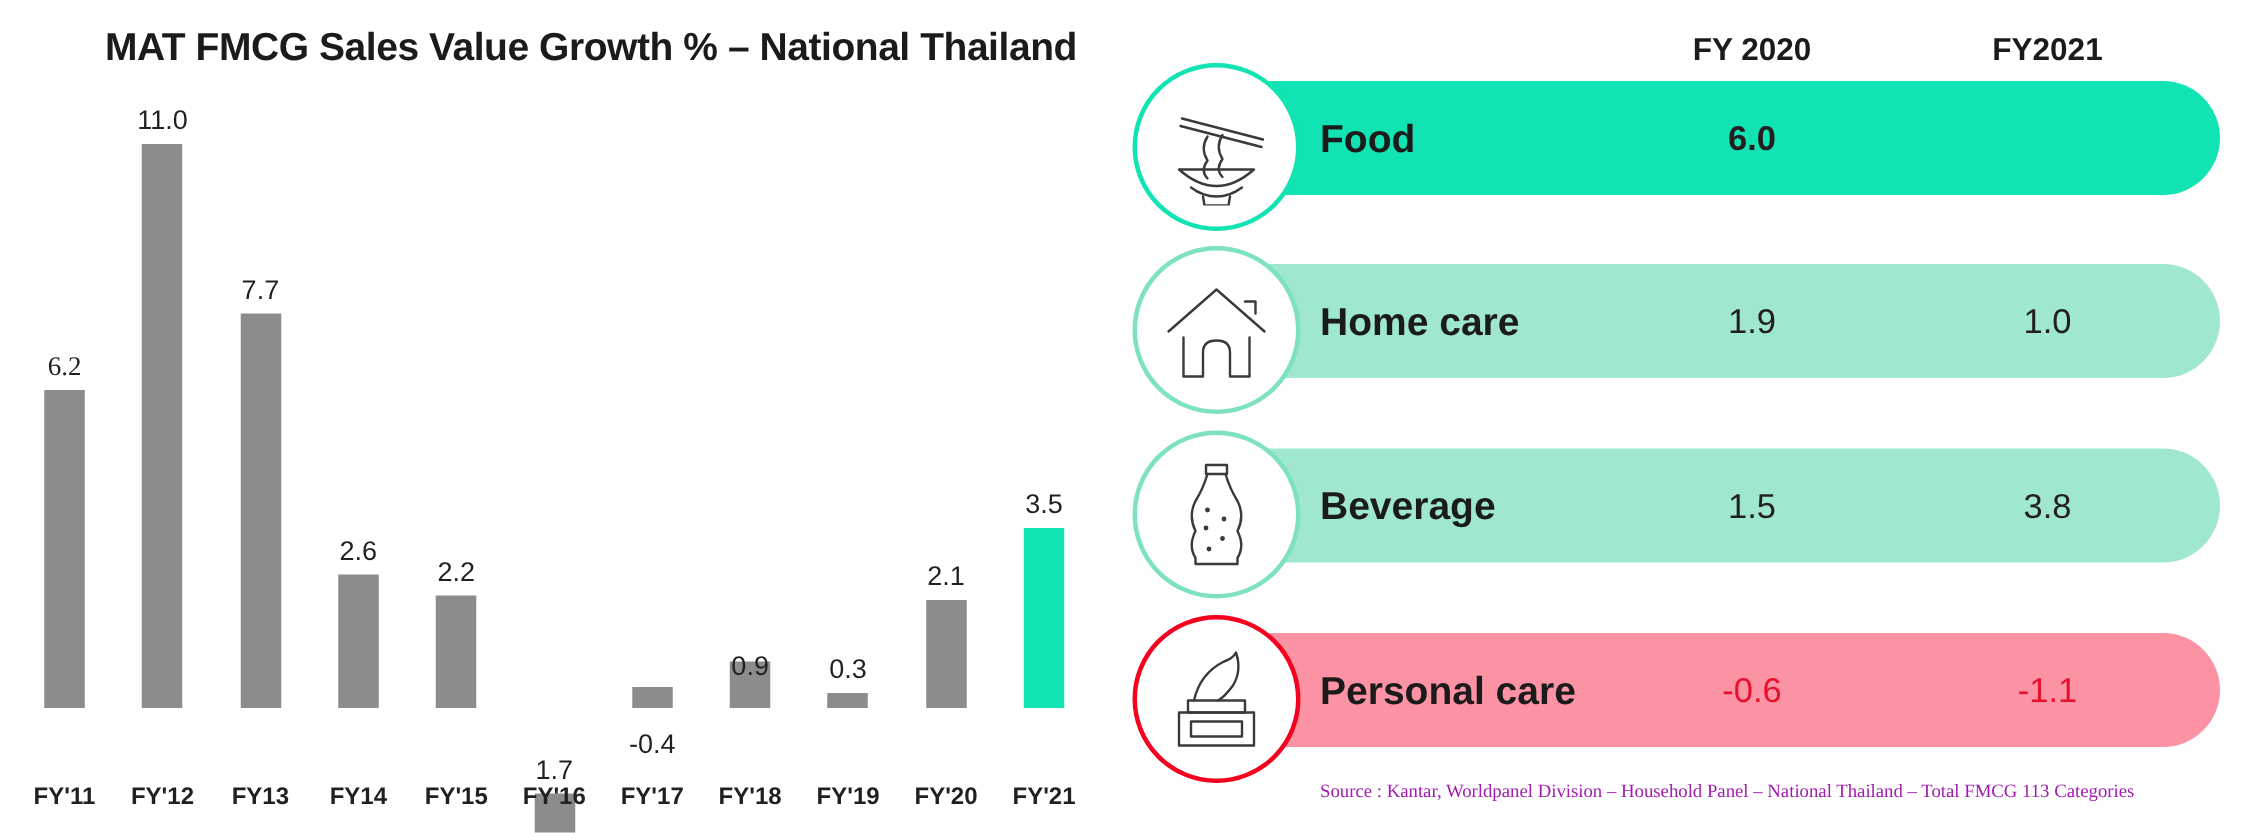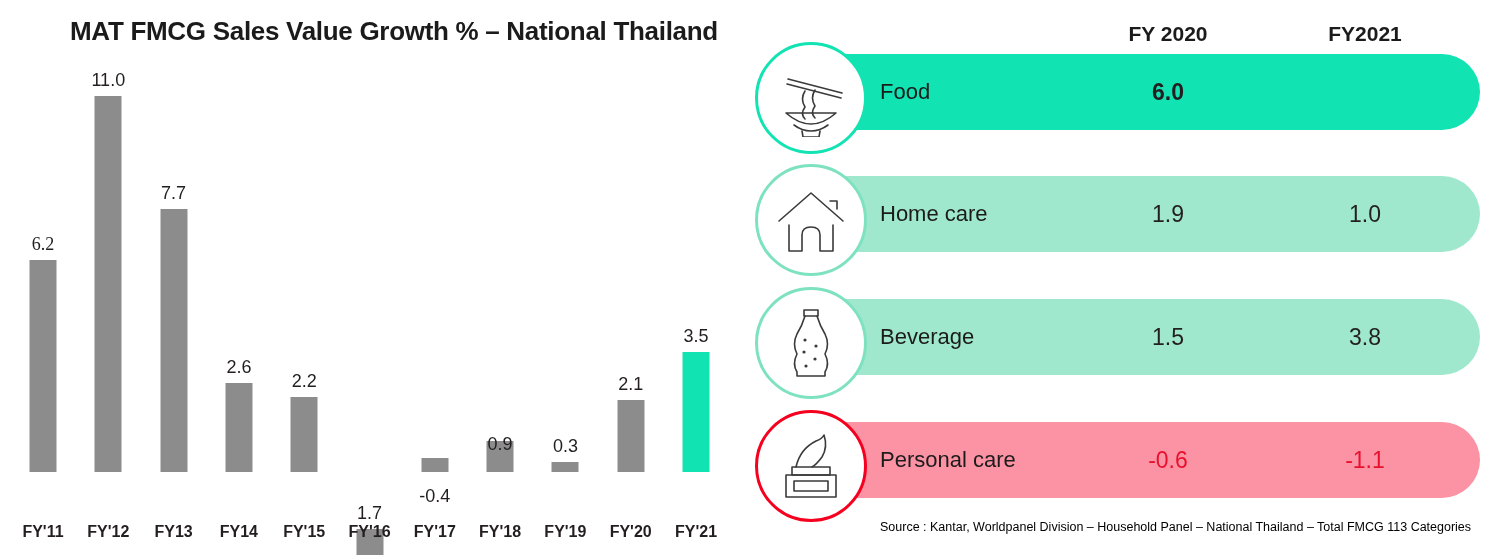--- a/index.html
+++ b/index.html
@@ -68,38 +68,38 @@
     background:#ffffff;
     border:3px solid #6fe3bf;
     display:flex; align-items:center; justify-content:center;
     z-index:3;
   }
   .icon-circle svg { display:block; }
 
   .cat-name {
     position:absolute; left:120px; top:12px; height:76px;
     display:flex; align-items:center;
-    font-size:22px; font-weight:normal; color:#1b1b1b;
+    font-size:26px; font-weight:bold; color:#1b1b1b;
     z-index:2; white-space:nowrap;
   }
 
   .cat-val {
     position:absolute; top:12px; height:76px;
     display:flex; align-items:center; justify-content:center;
     width:120px; font-size:23px; z-index:2; white-space:nowrap;text-align:right;
   }
   .cat-val.v2020 { left:348px; }
   .cat-val.v2021 { left:545px; }
   .cat-val.bold  { font-weight:bold; }
   .cat-val.negative { color:#e8112d; }
 
   #source-note {
     position:absolute; left:880px; top:520px;
-    font-size:12.5px; color:#000000; white-space:nowrap;
-    font-family:Liberation Sans, sans-serif;
+    font-size:12.5px; color:#a21caf; white-space:nowrap;
+    font-family:Liberation Serif, serif;
   }
 </style>
 </head>
 <body>
 
 <div id="chart-panel">
 
   <div id="chart-title">MAT FMCG Sales Value Growth % – National Thailand</div>
 
   <div id="plot">

